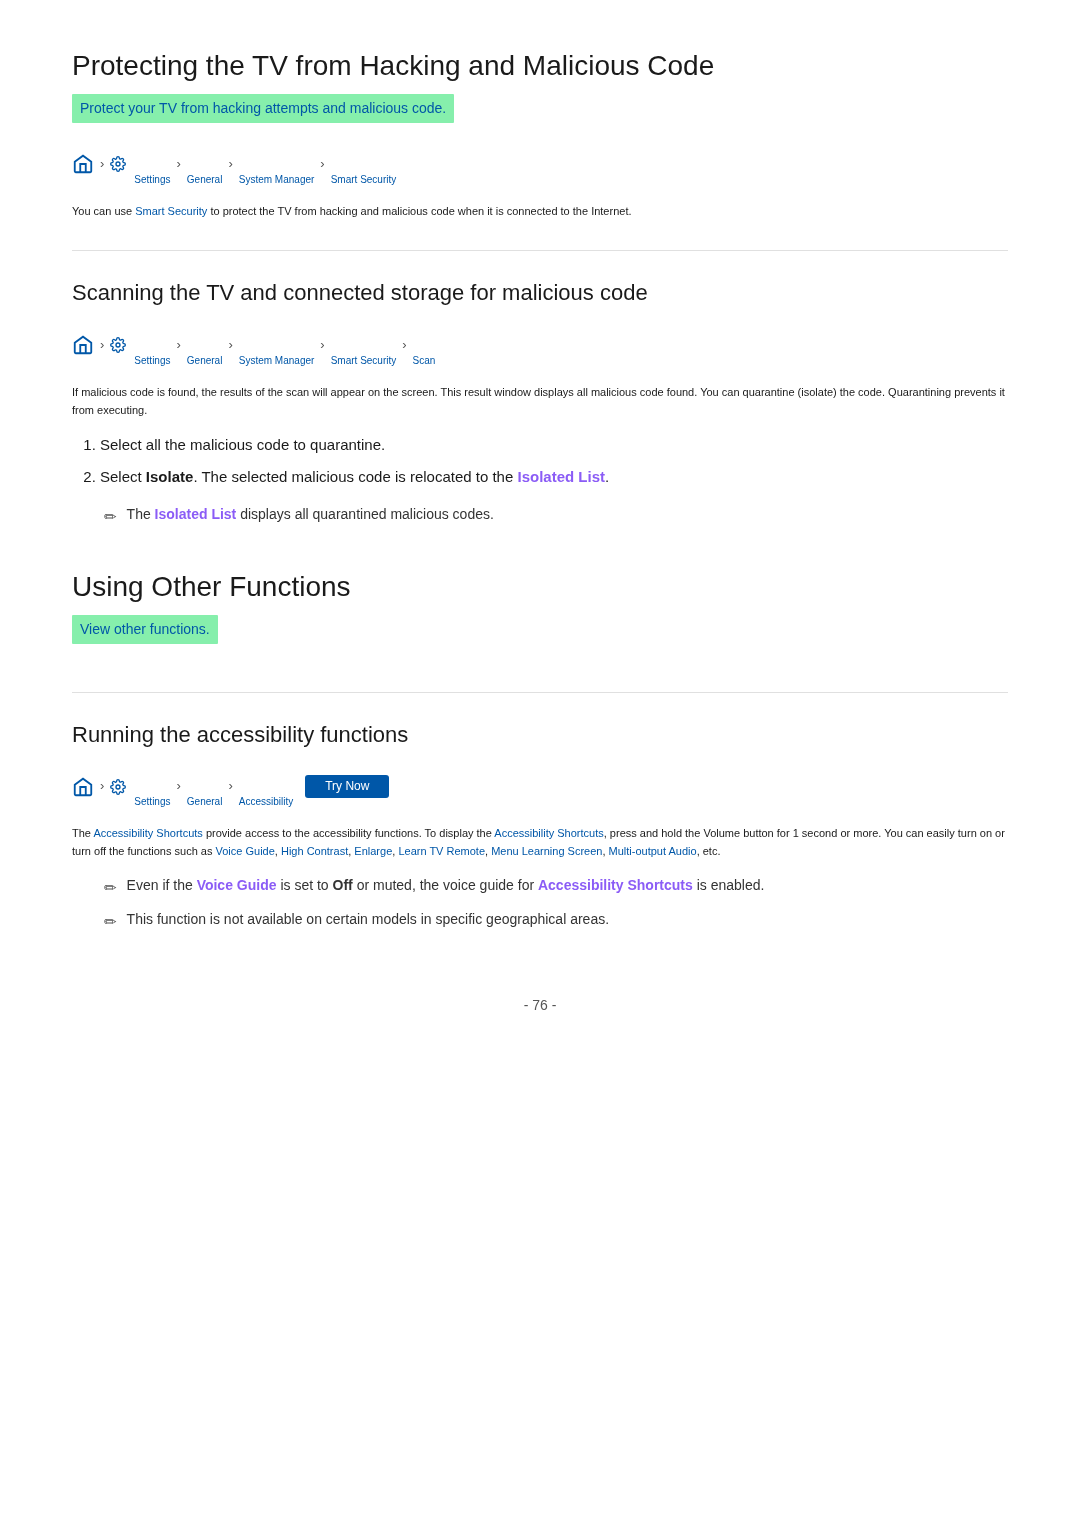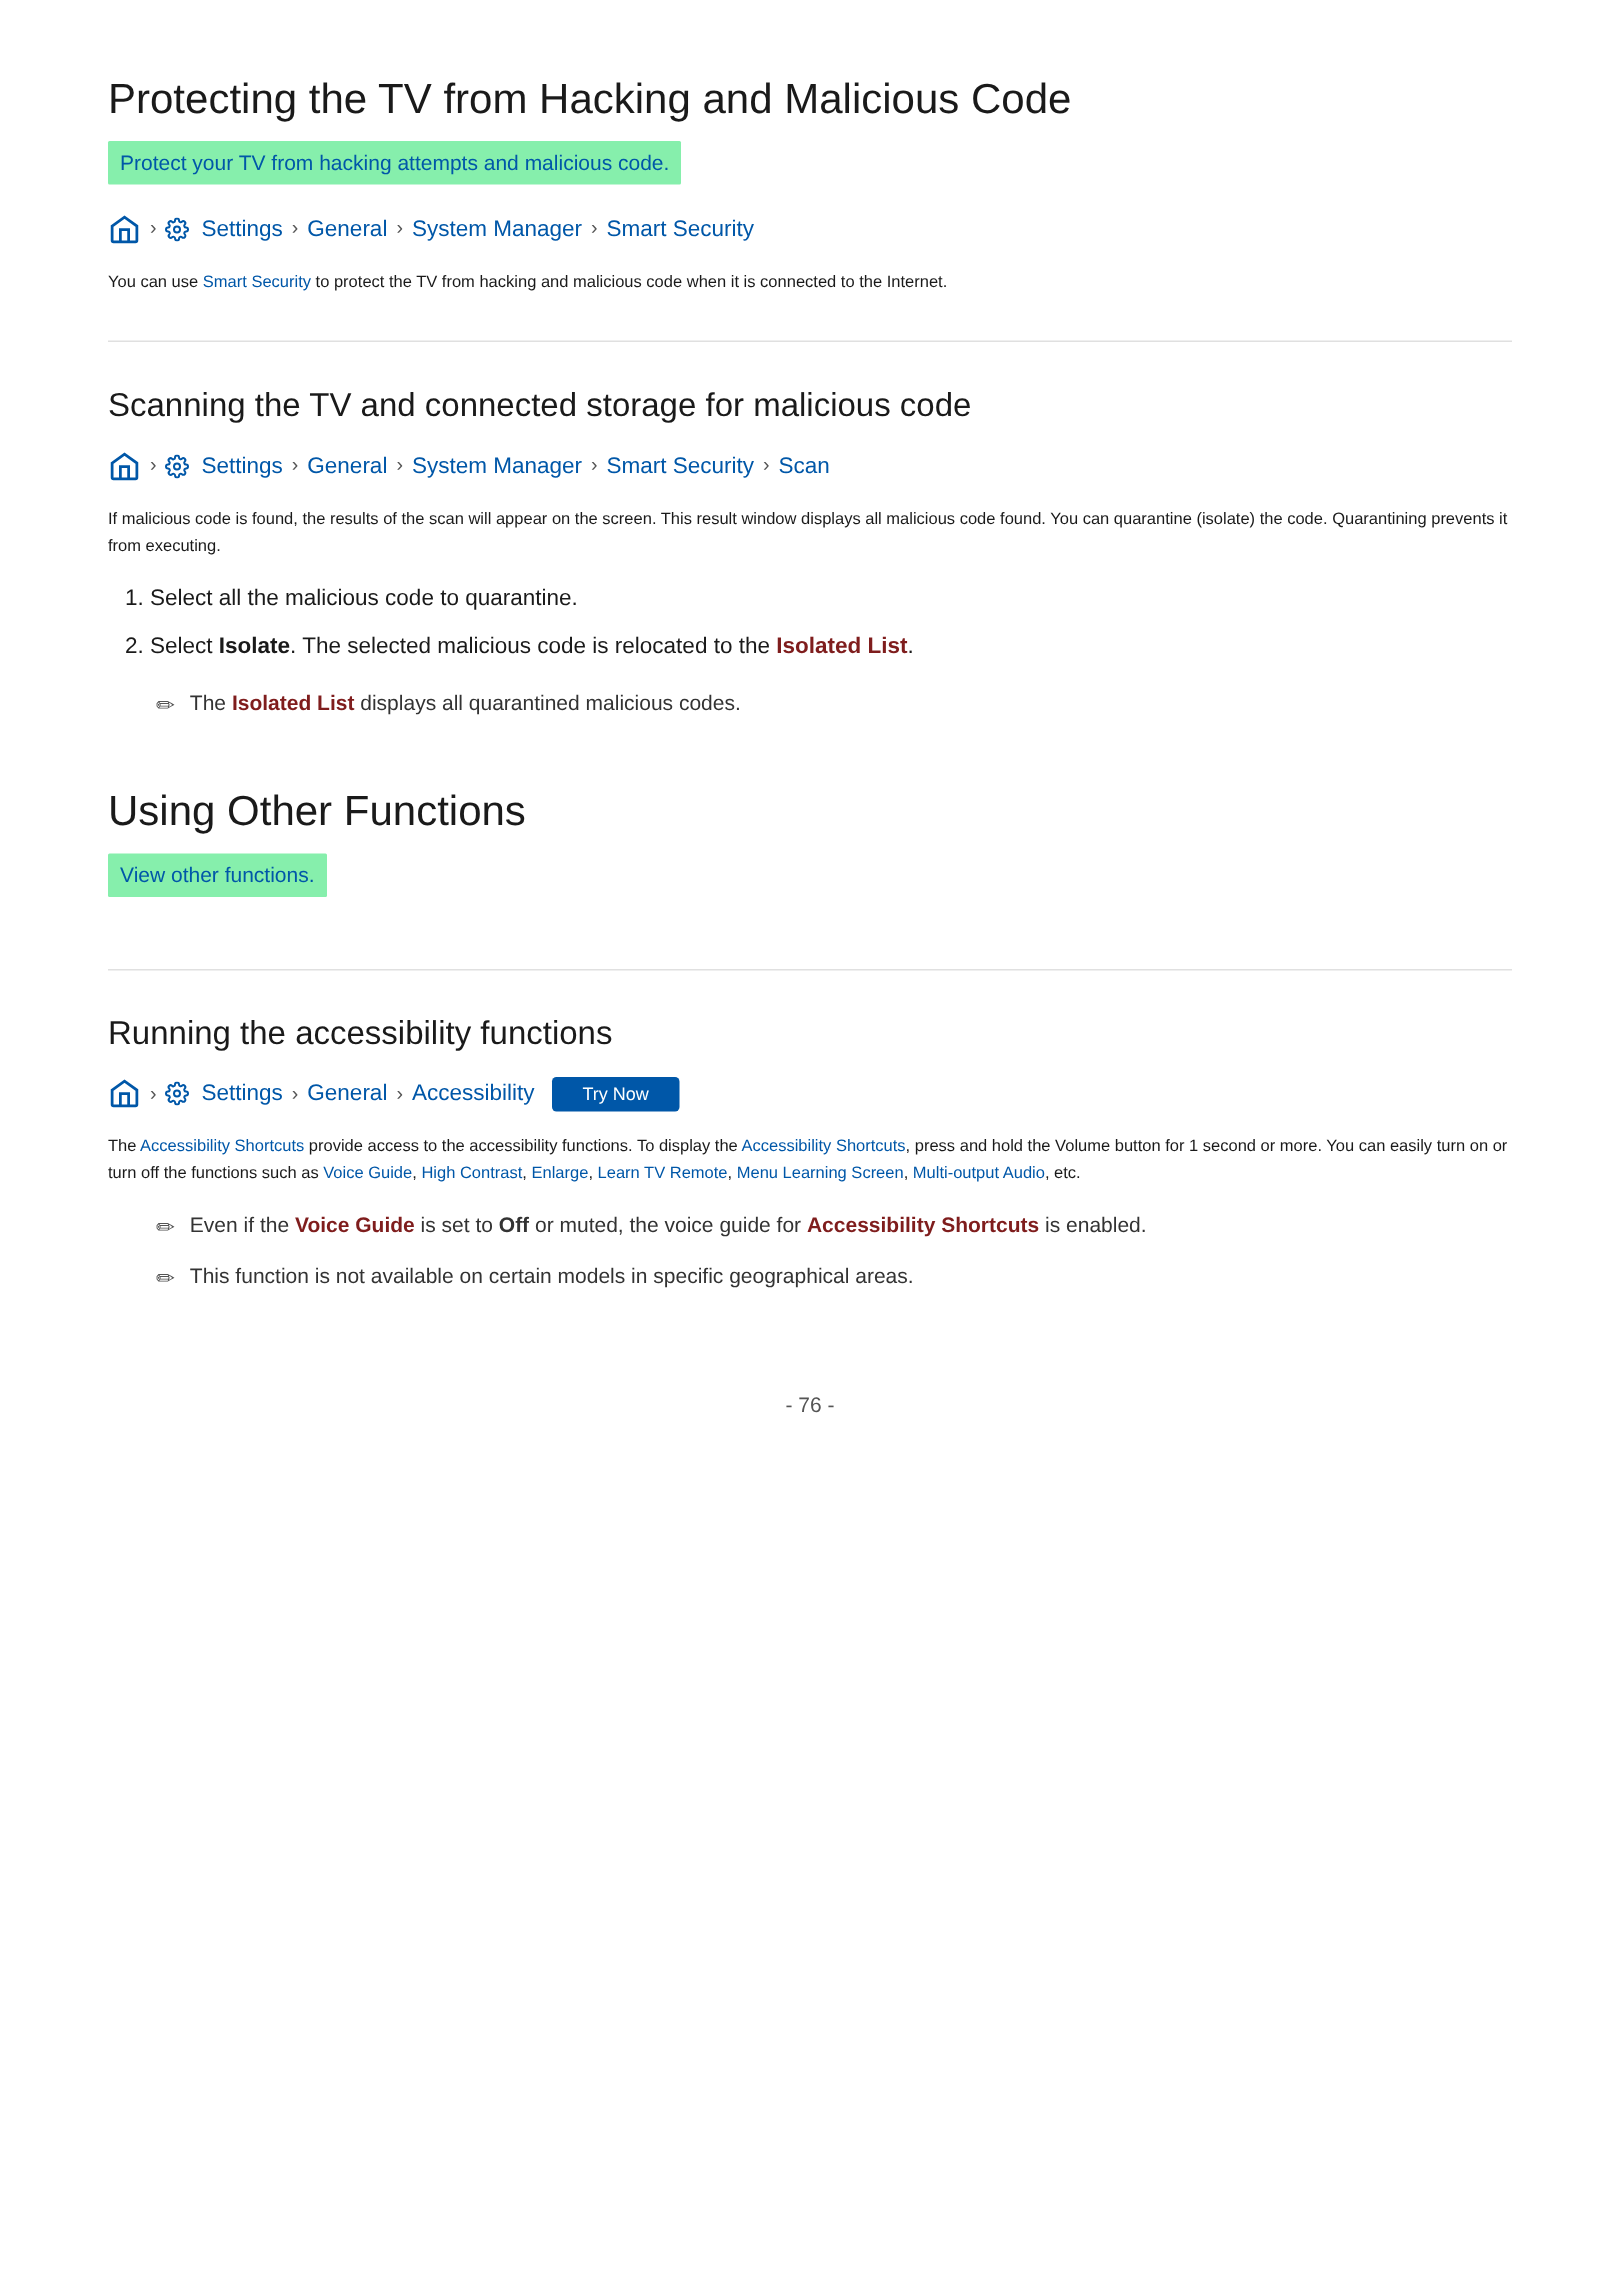--- a/index.html
+++ b/index.html
@@ -50,21 +50,22 @@
       align-items: center;
       justify-content: center;
     }
     .breadcrumb .chevron {
       color: #555;
       font-size: 13px;
     }
     .breadcrumb a, .breadcrumb span.link {
       color: #0057a8;
       text-decoration: none;
-      font-size: 15px;
+      font-size: 10px;
+      margin-top: 31px;
     }
     .breadcrumb .settings-icon {
       display: inline-flex;
       align-items: center;
       margin-right: 2px;
     }
     .section-divider {
       border: none;
       border-top: 1px solid #e0e0e0;
       margin: 30px 0 28px 0;
@@ -73,21 +74,21 @@
       margin-bottom: 14px;
       font-size: 11px;
       color: #1a1a1a;
       line-height: 1.65;
     }
     .link-text {
       color: #0057a8;
       text-decoration: none;
     }
     .bold-link {
-      color: #7f1d1d;
+      color: #8b5cf6;
       font-weight: 700;
       text-decoration: none;
     }
     ol {
       padding-left: 28px;
       margin-bottom: 14px;
     }
     ol li {
       margin-bottom: 8px;
       font-size: 15px;

